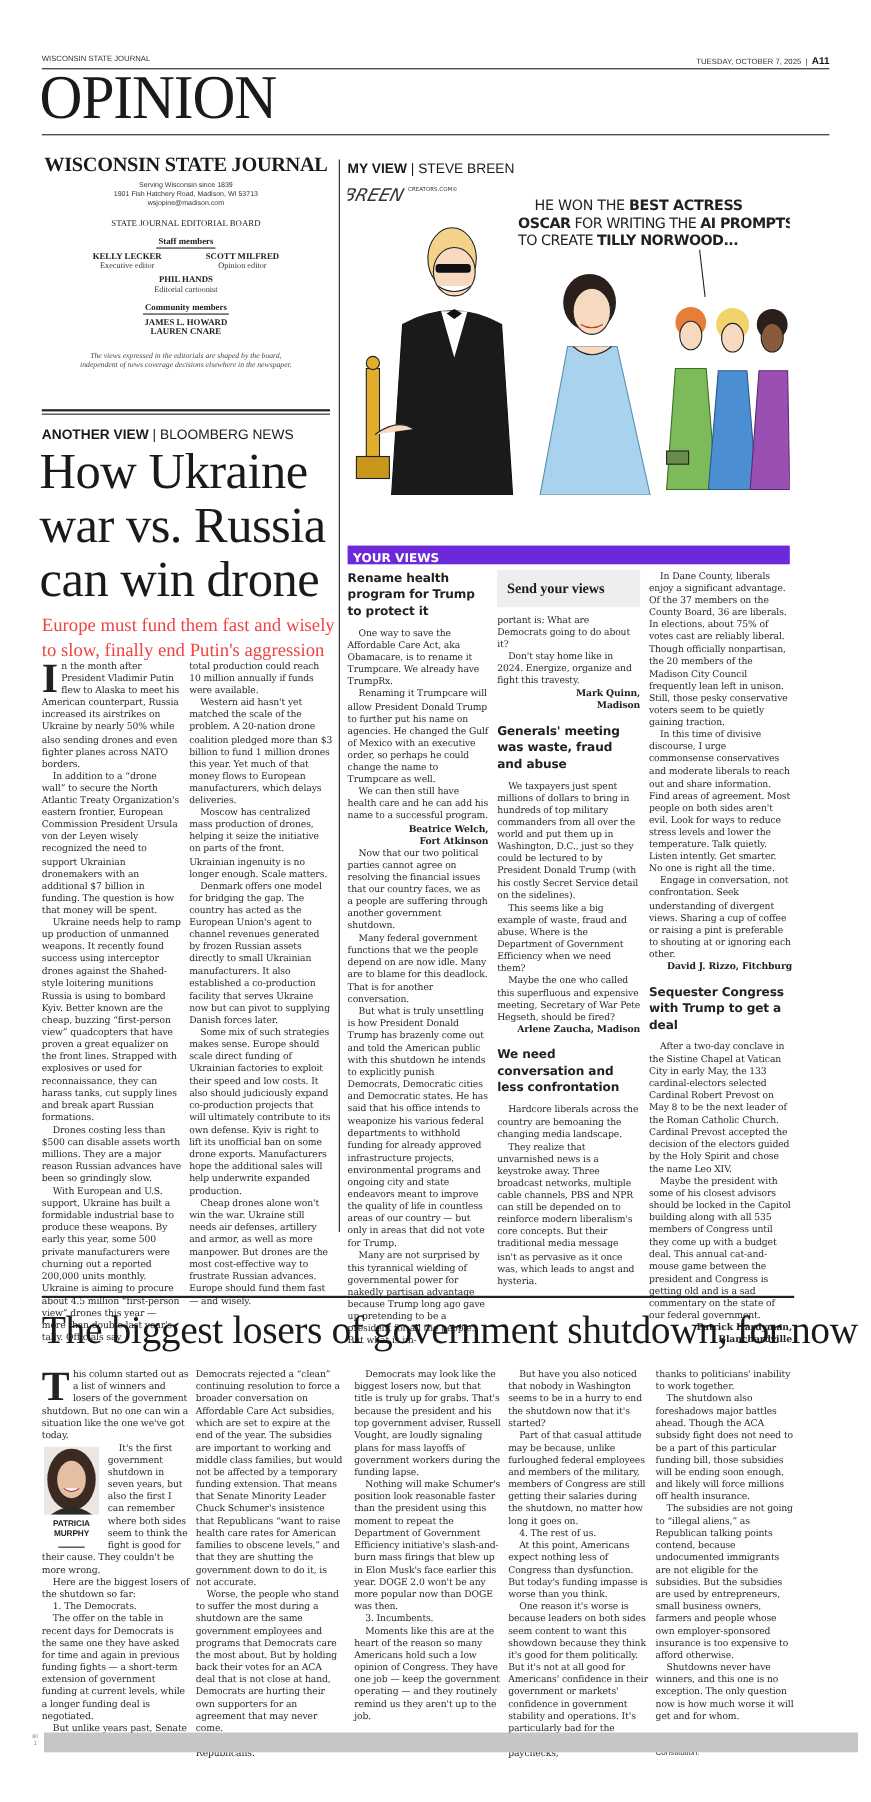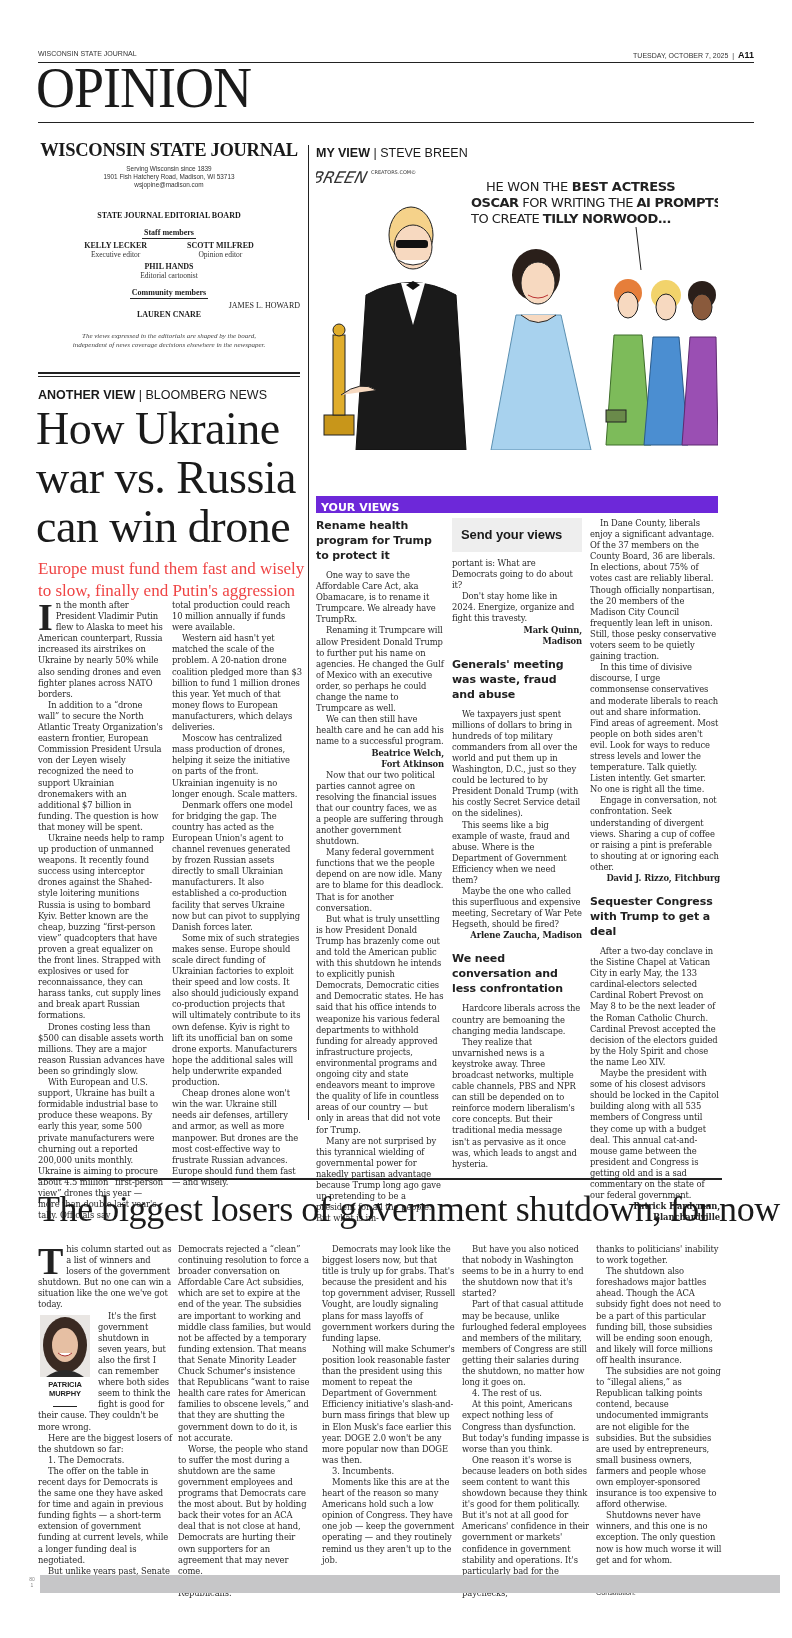--- a/index.html
+++ b/index.html
@@ -30,36 +30,36 @@
 </div>
 <div class="abs hr" style="top:62px;left:38px;width:716px;height:1px;"></div>
 <div class="abs serif" style="top:60px;left:36px;font-size:54px;line-height:54px;letter-spacing:-1px;color:#1a1a1a;transform:scaleY(1.05);transform-origin:top left;">OPINION</div>
 <div class="abs hr" style="top:122px;left:38px;width:716px;height:1px;"></div>
 
 <div class="abs" style="top:140px;left:38px;width:262px;text-align:center;">
   <div class="serif" style="font-weight:bold;font-size:18.5px;line-height:20px;letter-spacing:-0.3px;color:#1a1a1a;">WISCONSIN STATE JOURNAL</div>
   <div class="sans" style="font-size:6.4px;line-height:8px;margin-top:5px;color:#333;">Serving Wisconsin since 1839</div>
   <div class="sans" style="font-size:6.4px;line-height:8px;color:#333;">1901 Fish Hatchery Road, Madison, WI 53713</div>
   <div class="sans" style="font-size:6.4px;line-height:8px;color:#333;">wsjopine@madison.com</div>
-  <div class="serif" style="font-weight:bold;font-size:8px;margin-top:22px;color:#1a1a1a;">STATE JOURNAL EDITORIAL BOARD</div>
+  <div class="serif" style="font-weight:normal;font-size:8px;margin-top:9px;color:#1a1a1a;">STATE JOURNAL EDITORIAL BOARD</div>
   <div class="serif" style="font-weight:bold;font-size:8px;margin:3px auto 0;display:inline-block;border-bottom:1px solid #222;padding:0 2px 1px;">Staff members</div>
   <div style="display:flex;justify-content:center;gap:40px;margin-top:2px;">
     <div>
         <div class="serif" style="font-weight:bold;font-size:8px;">KELLY LECKER</div>
         <div class="serif" style="font-size:7.5px;color:#333;">Executive editor</div>
       </div>
     <div>
         <div class="serif" style="font-weight:bold;font-size:8px;">SCOTT MILFRED</div>
         <div class="serif" style="font-size:7.5px;color:#333;">Opinion editor</div>
       </div>
   </div>
   <div class="serif" style="font-weight:bold;font-size:8px;margin-top:3px;">PHIL HANDS</div>
   <div class="serif" style="font-size:7.5px;color:#333;">Editorial cartoonist</div>
   <div class="serif" style="font-weight:bold;font-size:8px;margin:3px auto 0;display:inline-block;border-bottom:1px solid #222;padding:0 2px 1px;">Community members</div>
-  <div class="serif" style="font-weight:normal;font-size:8px;margin-top:2px;text-align:right;">JAMES L. HOWARD</div>
+  <div class="serif" style="font-weight:bold;font-size:8px;margin-top:2px;">JAMES L. HOWARD</div>
   <div class="serif" style="font-weight:bold;font-size:8px;">LAUREN CNARE</div>
   <div class="serif" style="font-style:italic;font-size:7px;line-height:9px;margin-top:13px;color:#444;"><span>The views expressed in the editorials are shaped by the board,</span><br><span>independent of news coverage decisions elsewhere in the newspaper.</span></div>
 </div>
 
 <div class="abs hr" style="top:145px;left:308px;width:1px;height:975px;"></div>
 
 <div class="abs hr" style="top:372px;left:38px;width:262px;height:2px;"></div>
 <div class="abs hr" style="top:376px;left:38px;width:262px;height:1px;"></div>
 
 <div class="abs sans" style="top:146px;left:316px;font-size:12.5px;color:#1a1a1a;">
@@ -117,21 +117,21 @@
   <div class="sig">Beatrice Welch,</div>
   <div class="sig">Fort Atkinson</div>
   <p>Now that our two political parties cannot agree on resolving the financial issues that our country faces, we as a people are suffering through another government shutdown.</p>
   <p>Many federal government functions that we the people depend on are now idle. Many are to blame for this deadlock. That is for another conversation.</p>
   <p>But what is truly unsettling is how President Donald Trump has brazenly come out and told the American public with this shutdown he intends to explicitly punish Democrats, Democratic cities and Democratic states. He has said that his office intends to weaponize his various federal departments to withhold funding for already approved infrastructure projects, environmental programs and ongoing city and state endeavors meant to improve the quality of life in countless areas of our country — but only in areas that did not vote for Trump.</p>
   <p>Many are not surprised by this tyrannical wielding of governmental power for nakedly partisan advantage because Trump long ago gave up pretending to be a president for all the people. But what is im-</p>
 </div>
 
 <div class="abs body-text" style="top:518px;left:452px;width:130px;">
   <div class="send-box">
-    <div class="sans" style="font-weight:bold;font-size:13px;line-height:18px;color:#1a1a1a;font-family:Liberation Sans, sans-serif;">Send your views</div>
+    <div class="sans" style="font-weight:bold;font-size:13px;line-height:18px;color:#1a1a1a;font-family:Liberation Serif, serif;">Send your views</div>
   </div>
   <p class="noindent" style="margin-top:6px;">portant is: What are Democrats going to do about it?</p>
   <p>Don't stay home like in 2024. Energize, organize and fight this travesty.</p>
   <div class="sig">Mark Quinn,</div>
   <div class="sig">Madison</div>
   <div class="lh">Generals' meeting was waste, fraud and abuse</div>
   <p>We taxpayers just spent millions of dollars to bring in hundreds of top military commanders from all over the world and put them up in Washington, D.C., just so they could be lectured to by President Donald Trump (with his costly Secret Service detail on the sidelines).</p>
   <p>This seems like a big example of waste, fraud and abuse. Where is the Department of Government Efficiency when we need them?</p>
   <p>Maybe the one who called this superfluous and expensive meeting, Secretary of War Pete Hegseth, should be fired?</p>
   <div class="sig">Arlene Zaucha, Madison</div>

